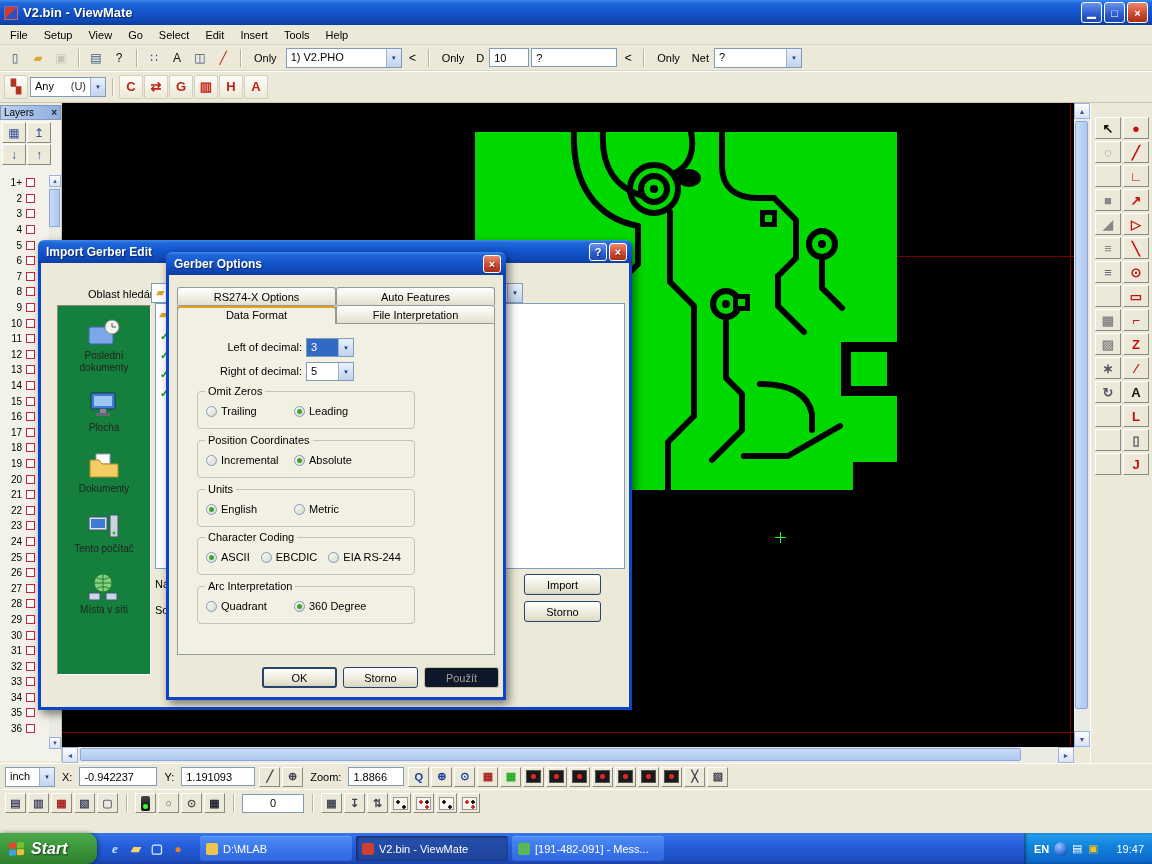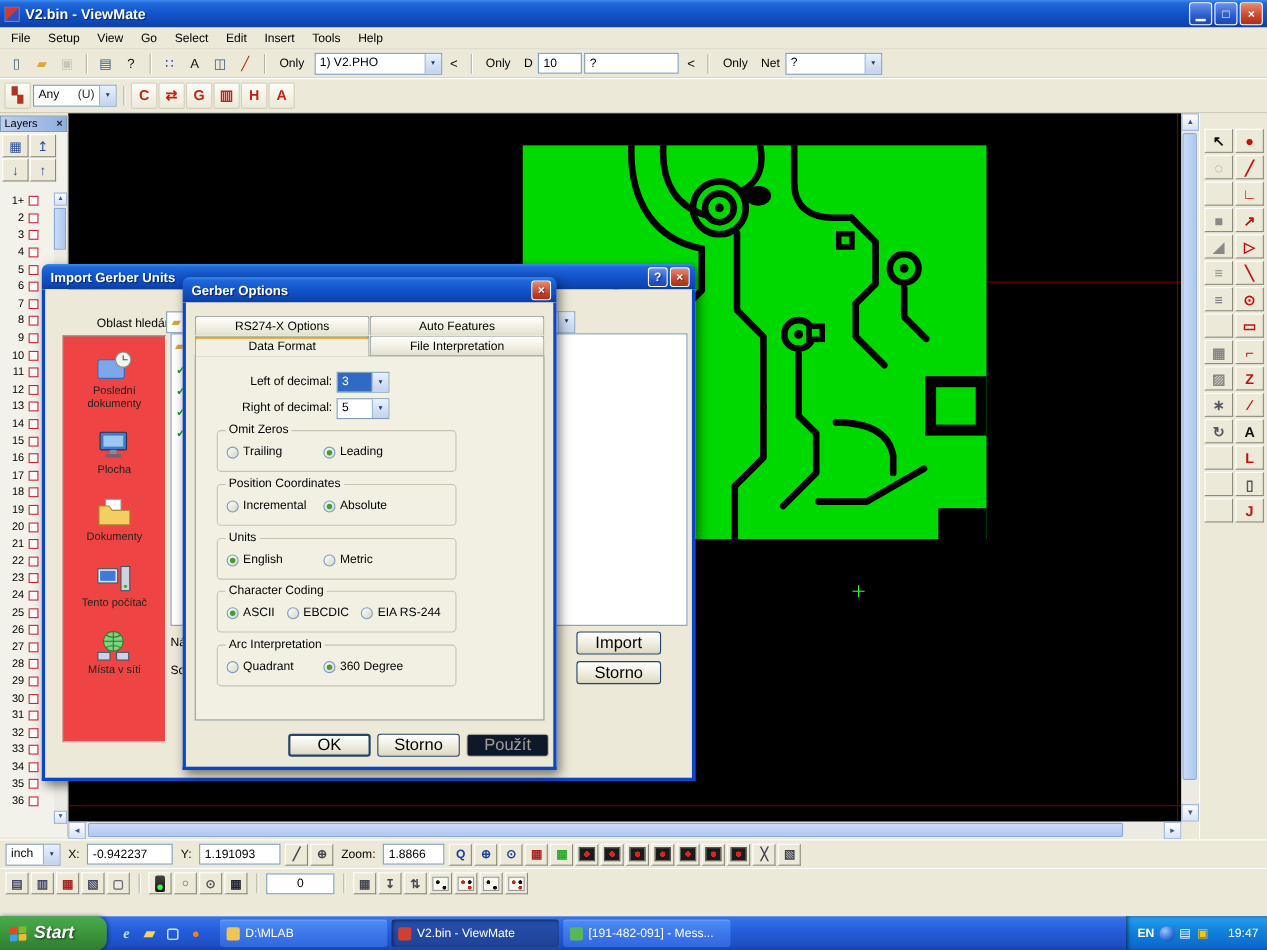--- a/index.html
+++ b/index.html
@@ -112,30 +112,30 @@
     background:linear-gradient(180deg,#3B8BF0 0%,#2268D8 12%,#1356CE 45%,#0F47B5 82%,#0D3DA0 100%);
     color:#fff; font-weight:bold; font-size:12px; text-shadow:1px 1px 1px #0008; }
   .xp-titlebar .dlg-title { flex:1; }
   .dlg-btn { width:18px; height:18px; border:1px solid #fff; border-radius:3px; color:#fff; font-weight:bold; font-size:11px;
     display:flex; align-items:center; justify-content:center; margin-left:2px;
     background:linear-gradient(#6A92E8,#2B5BD0 60%,#1E46AE); }
   .dlg-btn.close { background:linear-gradient(#E88A6E,#CC4B33 55%,#A83014); }
   .xp-body { position:relative; background:#ECE9D8; border:3px solid #0C46C8; border-top:none; height:calc(100% - 23px); }
 
   .xpbtn { position:absolute; width:75px; height:21px; border:1px solid #26456E; border-radius:3px;
-    background:linear-gradient(#FFFFFF,#F2F0E4 45%,#E0DCC8 92%,#D4CFB8); font-size:15px;
+    background:linear-gradient(#FFFFFF,#F2F0E4 45%,#E0DCC8 92%,#D4CFB8); font-size:11px;
     display:flex; align-items:center; justify-content:center; }
   .xpbtn.default { border:2px solid #26456E; }
   .xpbtn.disabled { color:#A0A094; border-color:#C5C2AE; background:#0f172a; }
 
   
   #import-dialog { left:38px; top:240px; width:594px; height:470px; z-index:30; }
   #import-dialog .look-label { position:absolute; left:47px; top:25px; }
   #import-dialog .look-combo { position:absolute; left:110px; top:20px; width:372px; }
-  .places-bar { position:absolute; left:16px; top:42px; width:94px; height:370px; background:#ef4444;
+  .places-bar { position:absolute; left:16px; top:42px; width:94px; height:370px; background:#15803d;
     border:1px solid; border-color:#8C8A7C #fff #fff #8C8A7C; display:flex; flex-direction:column; align-items:center; gap:17px; padding-top:12px; }
   .place-item { display:flex; flex-direction:column; align-items:center; gap:2px; width:90px; }
   .place-label { font-size:10px; color:#222; text-align:center; line-height:1.15; }
   .file-list { position:absolute; left:114px; top:40px; width:470px; height:266px; background:#fff; border:1px solid #7F9DB9; }
   .fl-folder { position:absolute; left:3px; top:4px; color:#D8A838; font-size:11px; }
   .fl-check { position:absolute; left:4px; color:#1A9A1A; font-size:11px; font-weight:bold; }
   .fn-label { position:absolute; left:114px; top:315px; }
   .ft-label { position:absolute; left:114px; top:341px; }
   #import-dialog .btn-import { left:483px; top:311px; width:77px; }
   #import-dialog .btn-cancel { left:483px; top:338px; width:77px; }
@@ -873,21 +873,21 @@
         <span class="sicon" data-name="dot-pattern-red-icon">
           <span class="glyph"></span>
 
           <span class="dotsred-swatch"></span>
         </span>
       </span>
   </div>
 
   <div id="import-dialog" class="xp-dialog" data-name="import-gerber-dialog">
     <div class="xp-titlebar" data-name="import-dialog-titlebar">
-      <span class="dlg-title" data-name="import-dialog-title">Import Gerber Units</span>
+      <span class="dlg-title" data-name="import-dialog-title">Import Gerber Edit</span>
       <span class="dlg-btn" data-name="dialog-help-button">?</span>
       <span class="dlg-btn close" data-name="dialog-close-button">×</span>
     </div>
     <div class="xp-body">
       <span class="look-label" data-name="look-in-label">Oblast hledání:</span>
       <span class="combo look-combo" data-name="look-in-combo">
         <span class="combo-text" style="color:#D8A838" data-name="folder-icon">▰</span>
         <span class="combo-arrow" data-name="dropdown-arrow-icon">▼</span>
       </span>
 

